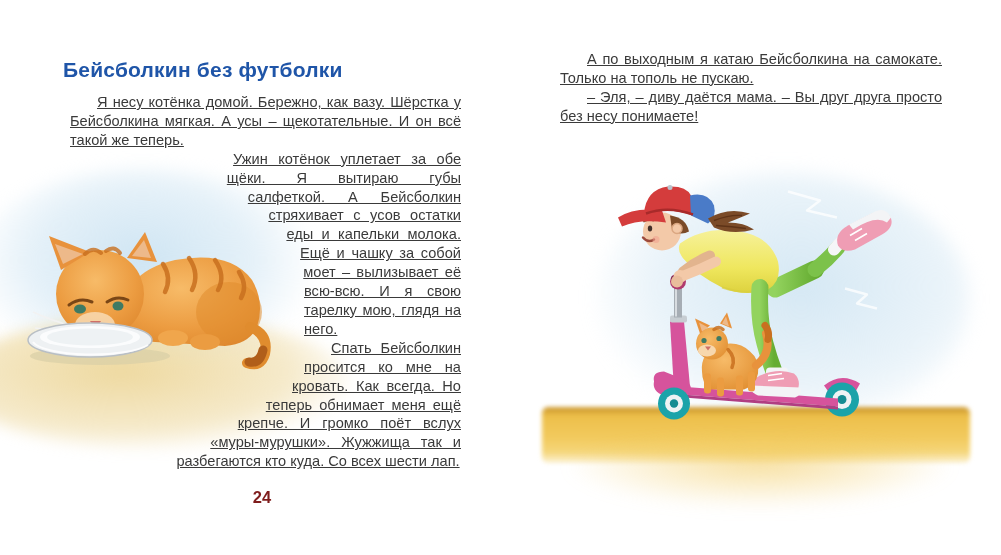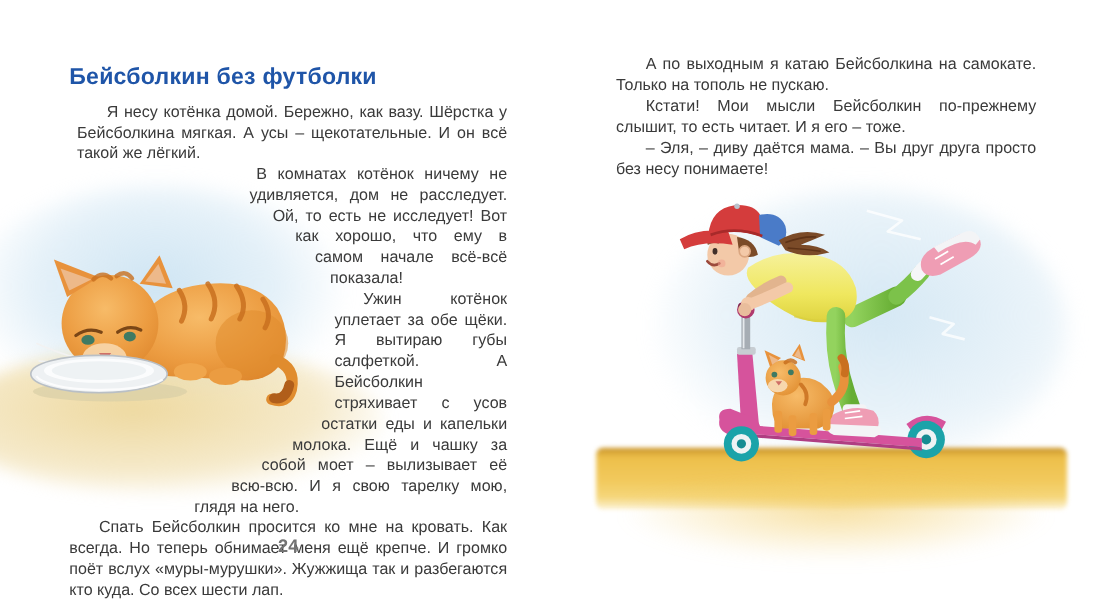--- a/index.html
+++ b/index.html
@@ -36,32 +36,33 @@
     background:radial-gradient(ellipse at 50% 30%, rgba(242,202,94,.6) 0%, rgba(242,202,94,0) 70%);
     filter:blur(8px);
   }
   .chapter-title{
     position:absolute;left:63px;top:58px;margin:0;
     font-size:21px;font-weight:bold;color:#1f55a8;letter-spacing:.2px;
   }
   .body-text{
     position:absolute;color:#3a3a3a;font-size:14.6px;line-height:18.9px;
     text-align:justify;
+    text-decoration:underline;
   }
   .body-text p{margin:0;text-indent:27px;}
   .text-left{left:63px;top:93px;width:398px;}
   .text-right{left:560px;top:50px;width:382px;}
   .wrap-shape{
     float:left;width:242px;height:378px;
     shape-outside:polygon(0px 0px,2px 0px,2px 62px,136px 76px,158px 96px,178px 114px,198px 132px,216px 150px,232px 170px,236px 194px,236px 266px,224px 282px,202px 297px,178px 313px,158px 327px,130px 346px,100px 360px,2px 369px,2px 378px,0px 378px);
     shape-margin:5px;
   }
   .page-number{
     position:absolute;left:63px;top:488px;width:398px;text-align:center;
-    color:#737373;font-weight:bold;font-size:16.5px;
+    color:#7f1d1d;font-weight:bold;font-size:16.5px;
   }
   .illus-kitten{position:absolute;left:5px;top:232px;width:270px;height:200px;}
   .illus-scooter{position:absolute;left:610px;top:172px;width:300px;height:253px;}
 </style>
 </head>
 <body>
 
 <div class="spread">
 
   <section>
@@ -123,37 +124,35 @@
       <ellipse cx="85" cy="108" rx="62" ry="17" fill="#eef1f3" stroke="#b9bfc5" stroke-width="1.5"></ellipse>
       <ellipse cx="85" cy="105" rx="50" ry="11" fill="#fbfcfd"></ellipse>
       <ellipse cx="85" cy="105" rx="43" ry="8.5" fill="#eef2f4"></ellipse>
       <path d="M28,110 a60,15 0 0 0 115,3" fill="none" stroke="#ffffff" stroke-width="2" opacity="0.8"></path>
     </svg>
 
     <h1 class="chapter-title">Бейсболкин без футболки</h1>
 
     <div class="body-text text-left">
       <div class="wrap-shape"></div>
-      <p>Я несу котёнка домой. Бережно, как вазу. Шёрстка у Бейсболкина мягкая. А усы – щекотательные. И он всё такой же лёгкий.</p>
-      <p>В комнатах котёнок ничему не удивляется, дом не расследует. Ой, то есть не исследует! Вот как хорошо, что ему в самом начале всё-всё показала!</p>
+      <p>Я несу котёнка домой. Бережно, как вазу. Шёрстка у Бейсболкина мягкая. А усы – щекотательные. И он всё такой же теперь.</p>
       <p>Ужин котёнок уплетает за обе щёки. Я вытираю губы салфеткой. А Бейсболкин стряхивает с усов остатки еды и капельки молока. Ещё и чашку за собой моет – вылизывает её всю-всю. И я свою тарелку мою, глядя на него.</p>
       <p>Спать Бейсболкин просится ко мне на кровать. Как всегда. Но теперь обнимает меня ещё крепче. И громко поёт вслух «муры-мурушки». Жужжища так и разбегаются кто куда. Со всех шести лап.</p>
     </div>
 
     <div class="page-number">24</div>
   </section>
 
   <section>
     <div class="wash cloud-right"></div>
     <div class="wash ground-right"></div>
     <div class="wash ground-fade"></div>
 
     <div class="body-text text-right">
       <p>А по выходным я катаю Бейсболкина на самокате. Только на тополь не пускаю.</p>
-      <p>Кстати! Мои мысли Бейсболкин по-прежнему слышит, то есть читает. И я его – тоже.</p>
       <p>– Эля, – диву даётся мама. – Вы друг друга просто без несу понимаете!</p>
     </div>
 
     <svg class="illus-scooter" viewBox="0 0 300 250">
       <defs>
         <linearGradient id="shirtG" x1="0" y1="0" x2="0" y2="1">
           <stop offset="0%" stop-color="#f6f19a"></stop>
             <stop offset="60%" stop-color="#efe75e"></stop>
             <stop offset="100%" stop-color="#ddd23e"></stop>
         </linearGradient>

